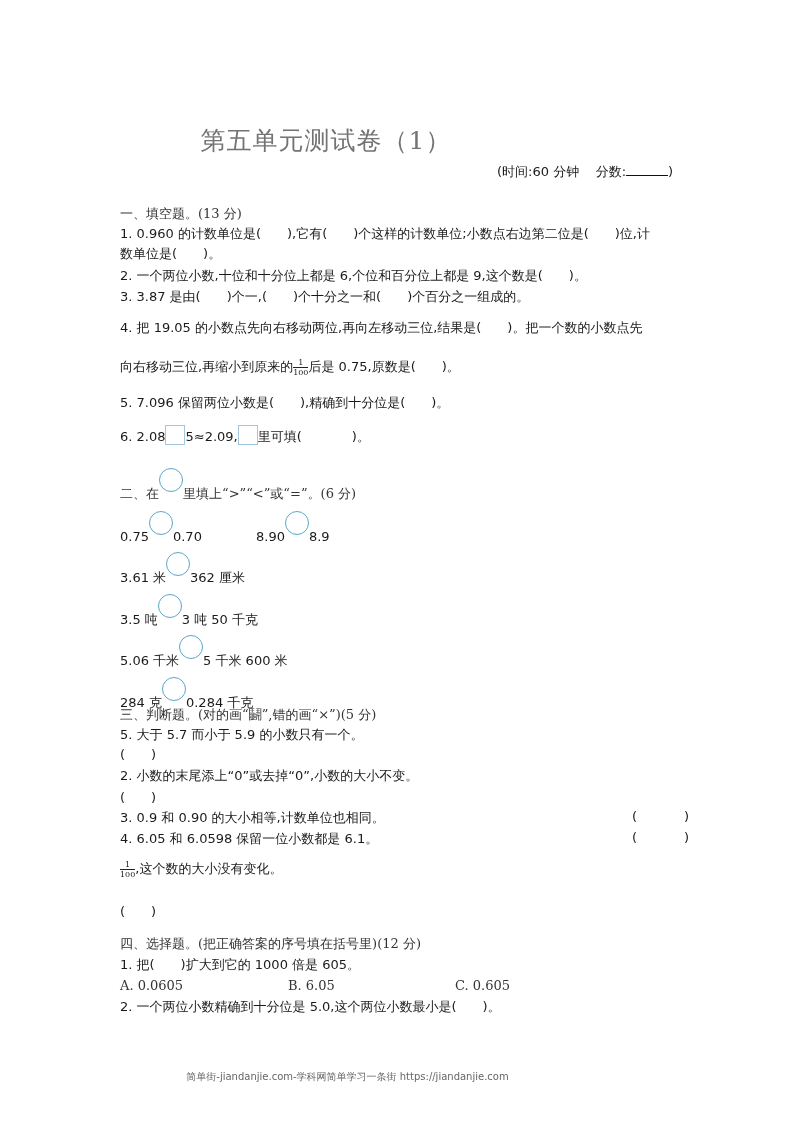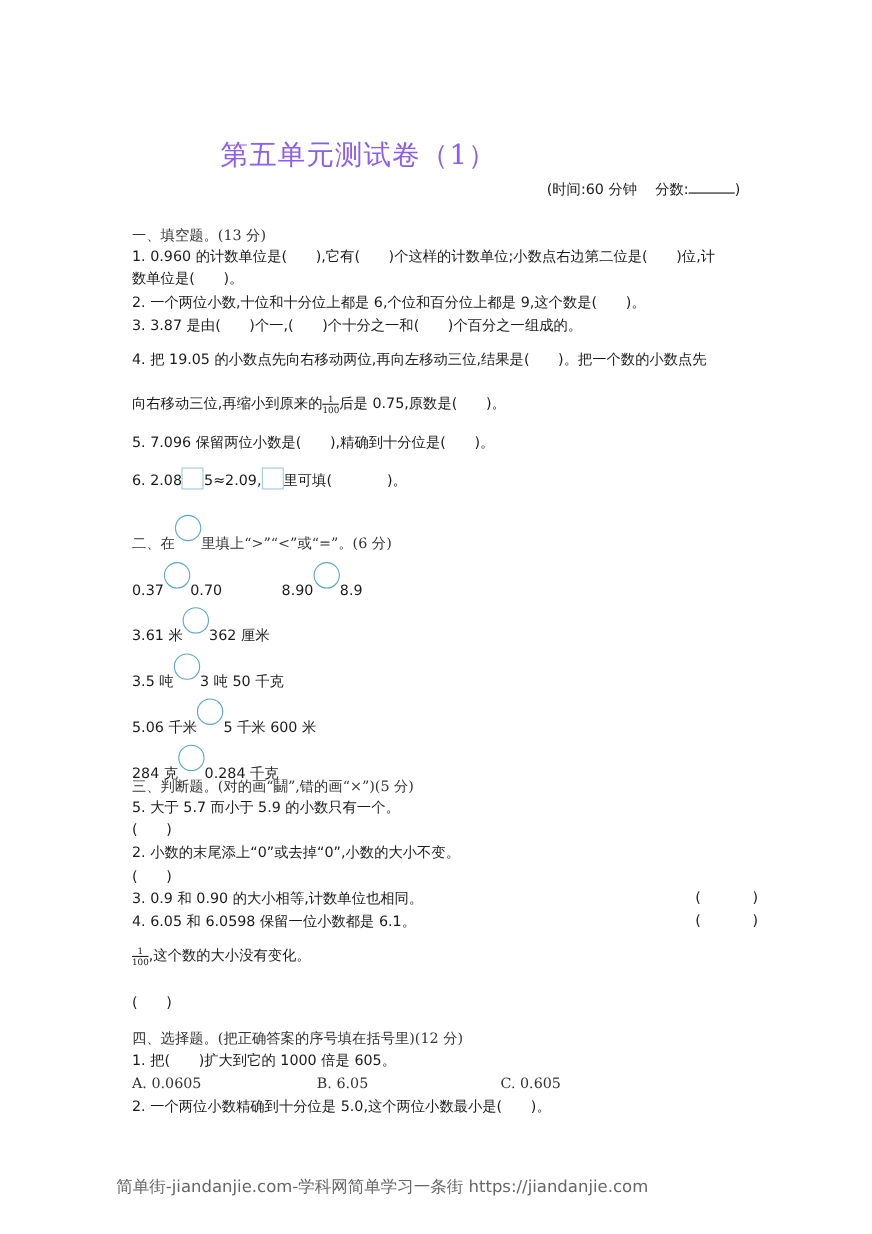--- a/index.html
+++ b/index.html
@@ -1,34 +1,34 @@
 <!DOCTYPE html>
 <html><head>
 <meta charset="utf-8">
 <style>
   html, body { margin: 0; padding: 0; background: #ffffff; }
   body { width: 793px; height: 1122px; position: relative; overflow: hidden;
          font-family: "DejaVu Serif", "Liberation Serif", serif; color: #1a1a1a; }
   .abs { position: absolute; white-space: nowrap; }
-  .title { left: 0; width: 652px; top: 124px; text-align: center; font-size: 25px; letter-spacing: 1px; color: #8b5cf6; }
+  .title { left: 0; width: 652px; top: 124px; text-align: center; font-size: 25px; letter-spacing: 1px; color: #737373; }
   .meta { left: 497px; top: 163px; font-size: 13px; font-family: "DejaVu Sans", sans-serif; }
   .meta .blank { display: inline-block; width: 42px; border-bottom: 1px solid #111; height: 12px; vertical-align: baseline; }
   .line { left: 120px; font-size: 13px; line-height: 18px; }
   .sec { left: 120px; font-size: 13px; color: #333; }
   .num { font-family: "DejaVu Serif", serif; font-size: 13px; color: #333; }
   .cn { font-family: "DejaVu Sans", sans-serif; font-size: 13px; }
   .paren { display: inline-block; width: 26px; }
   .frac { display: inline-block; vertical-align: middle; text-align: center; font-size: 8px; line-height: 9px; font-family: "DejaVu Serif", serif; }
   .frac .n { display: block; border-bottom: 1px solid #222; padding: 0 1px; }
   .frac .d { display: block; }
   .box { display: inline-block; width: 18px; height: 18px; border: 1px solid #9fc8e0; vertical-align: -4px; }
   .circle { display: inline-block; width: 22px; height: 22px; border: 1px solid #5aa7c9; border-radius: 50%; vertical-align: 6px; }
   .rparen { position: absolute; left: 632px; font-size: 13px; font-family: "DejaVu Sans", sans-serif; }
   .rparen span { display: inline-block; width: 26px; }
-  .footer { left: 0; width: 695px; top: 1070px; text-align: center; font-size: 15px; color: #666; font-family: "DejaVu Sans", sans-serif; }
+  .footer { left: 0; width: 695px; top: 1070px; text-align: center; font-size: 10px; color: #666; font-family: "DejaVu Sans", sans-serif; }
 </style>
 </head>
 <body>
 
 <div class="abs title">第五单元测试卷（1）</div>
 <div class="abs meta">
   <span>(时间:60 分钟</span>&nbsp;&nbsp;&nbsp;
   <span>分数:</span><span class="blank"></span><span>)</span>
 </div>
 
@@ -55,21 +55,21 @@
   <span>5. 7.096 保留两位小数是(</span><span class="paren"></span><span>),精确到十分位是(</span><span class="paren"></span><span>)。</span>
 </div>
 <div class="abs line cn" style="top:425px">
   <span>6. 2.08</span><span class="box"></span><span>5≈2.09,</span><span class="box"></span><span>里可填(</span><span class="paren" style="width:50px"></span><span>)。</span>
 </div>
 
 <div class="abs sec" style="top:468px">
   <span>二、在</span><span class="circle"></span><span>里填上“&gt;”“&lt;”或“=”。(6 分)</span>
 </div>
 <div class="abs line cn" style="top:511px">
-  <span>0.37</span><span class="circle"></span><span>0.70</span>
+  <span>0.75</span><span class="circle"></span><span>0.70</span>
 </div>
 <div class="abs line cn" style="left:256px;top:511px">
   <span>8.90</span><span class="circle"></span><span>8.9</span>
 </div>
 <div class="abs line cn" style="top:552px">
   <span>3.61 米</span><span class="circle"></span><span>362 厘米</span>
 </div>
 <div class="abs line cn" style="top:594px">
   <span>3.5 吨</span><span class="circle"></span><span>3 吨 50 千克</span>
 </div>

